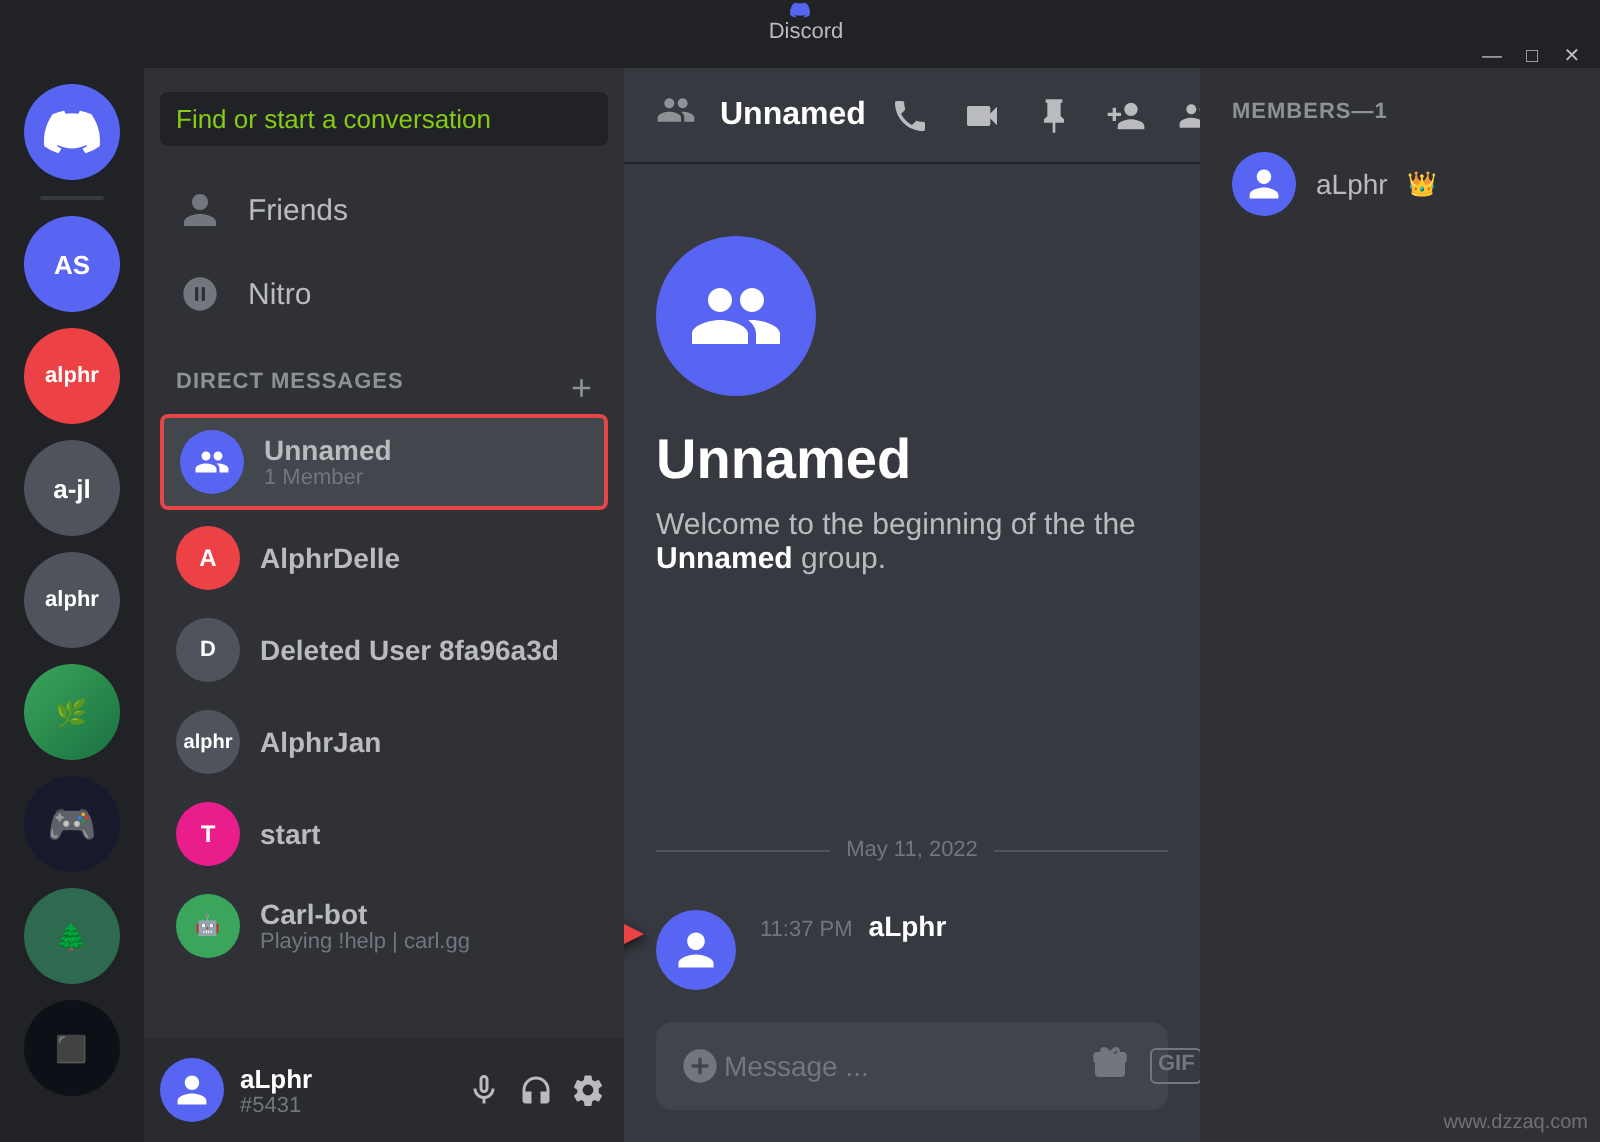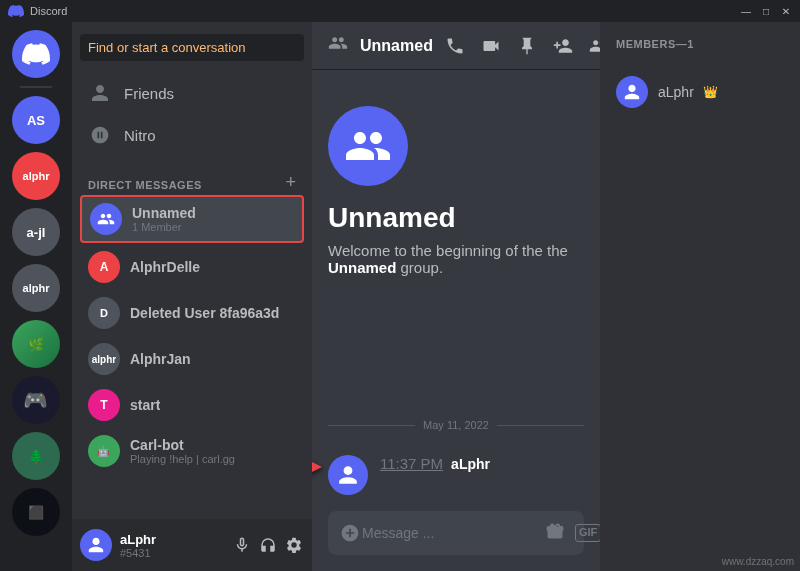--- a/index.html
+++ b/index.html
@@ -10,27 +10,28 @@
       font-family: 'Segoe UI', Arial, sans-serif;
       color: #dcddde;
       overflow: hidden;
       display: flex;
       flex-direction: column;
     }
 
     
     .title-bar {
       background: #202225;
-      height: 22px;
+      height: 34px;
       display: flex;
       align-items: center;
       padding: 0 8px;
       font-size: 11px;
       color: #b9bbbe;
       flex-shrink: 0;
+      flex-direction: column;
     }
     .title-bar-title {
       margin-left: 6px;
     }
     .title-bar-controls {
       margin-left: auto;
       display: flex;
       gap: 8px;
     }
     .title-btn {
@@ -101,21 +102,21 @@
     .search-input-wrapper {
       background: #202225;
       border-radius: 4px;
       padding: 6px 8px;
       display: flex;
       align-items: center;
       cursor: pointer;
     }
     .search-placeholder {
       font-size: 13px;
-      color: #fdba74;
+      color: #84cc16;
     }
 
     .channel-nav {
       padding: 0 8px;
       flex: 1;
       overflow-y: auto;
     }
     .nav-item {
       display: flex;
       align-items: center;
@@ -136,21 +137,21 @@
       flex-shrink: 0;
     }
     .nav-item-label {
       font-size: 15px;
       color: #b9bbbe;
       font-weight: 500;
     }
 
     .dm-header {
       display: flex;
-      align-items: flex-end;
+      align-items: flex-start;
       justify-content: space-between;
       padding: 16px 8px 4px 8px;
     }
     .dm-header-label {
       font-size: 11px;
       font-weight: 700;
       color: #8e9297;
       text-transform: uppercase;
       letter-spacing: 0.5px;
     }
@@ -382,23 +383,22 @@
       align-items: baseline;
       gap: 8px;
       margin-bottom: 2px;
     }
     .msg-author {
       font-size: 14px;
       font-weight: 700;
       color: #fff;
     }
     .msg-time {
-      font-size: 15px;
+      font-size: 11px;
       color: #72767d;
-      text-decoration: underline;
     }
     .msg-text {
       font-size: 14px;
       color: #dcddde;
       line-height: 1.4;
     }
 
     
     .message-input-area {
       padding: 0 16px 16px 16px;
@@ -449,21 +449,21 @@
       padding: 16px 8px;
       overflow-y: auto;
       flex-shrink: 0;
     }
     .members-header {
       font-size: 11px;
       font-weight: 700;
       color: #8e9297;
       text-transform: uppercase;
       letter-spacing: 0.5px;
-      margin-bottom: 20px;
+      margin-bottom: 8px;
       padding: 0 8px;
     }
     .member-item {
       display: flex;
       align-items: center;
       gap: 10px;
       padding: 6px 8px;
       border-radius: 4px;
       cursor: pointer;
     }

